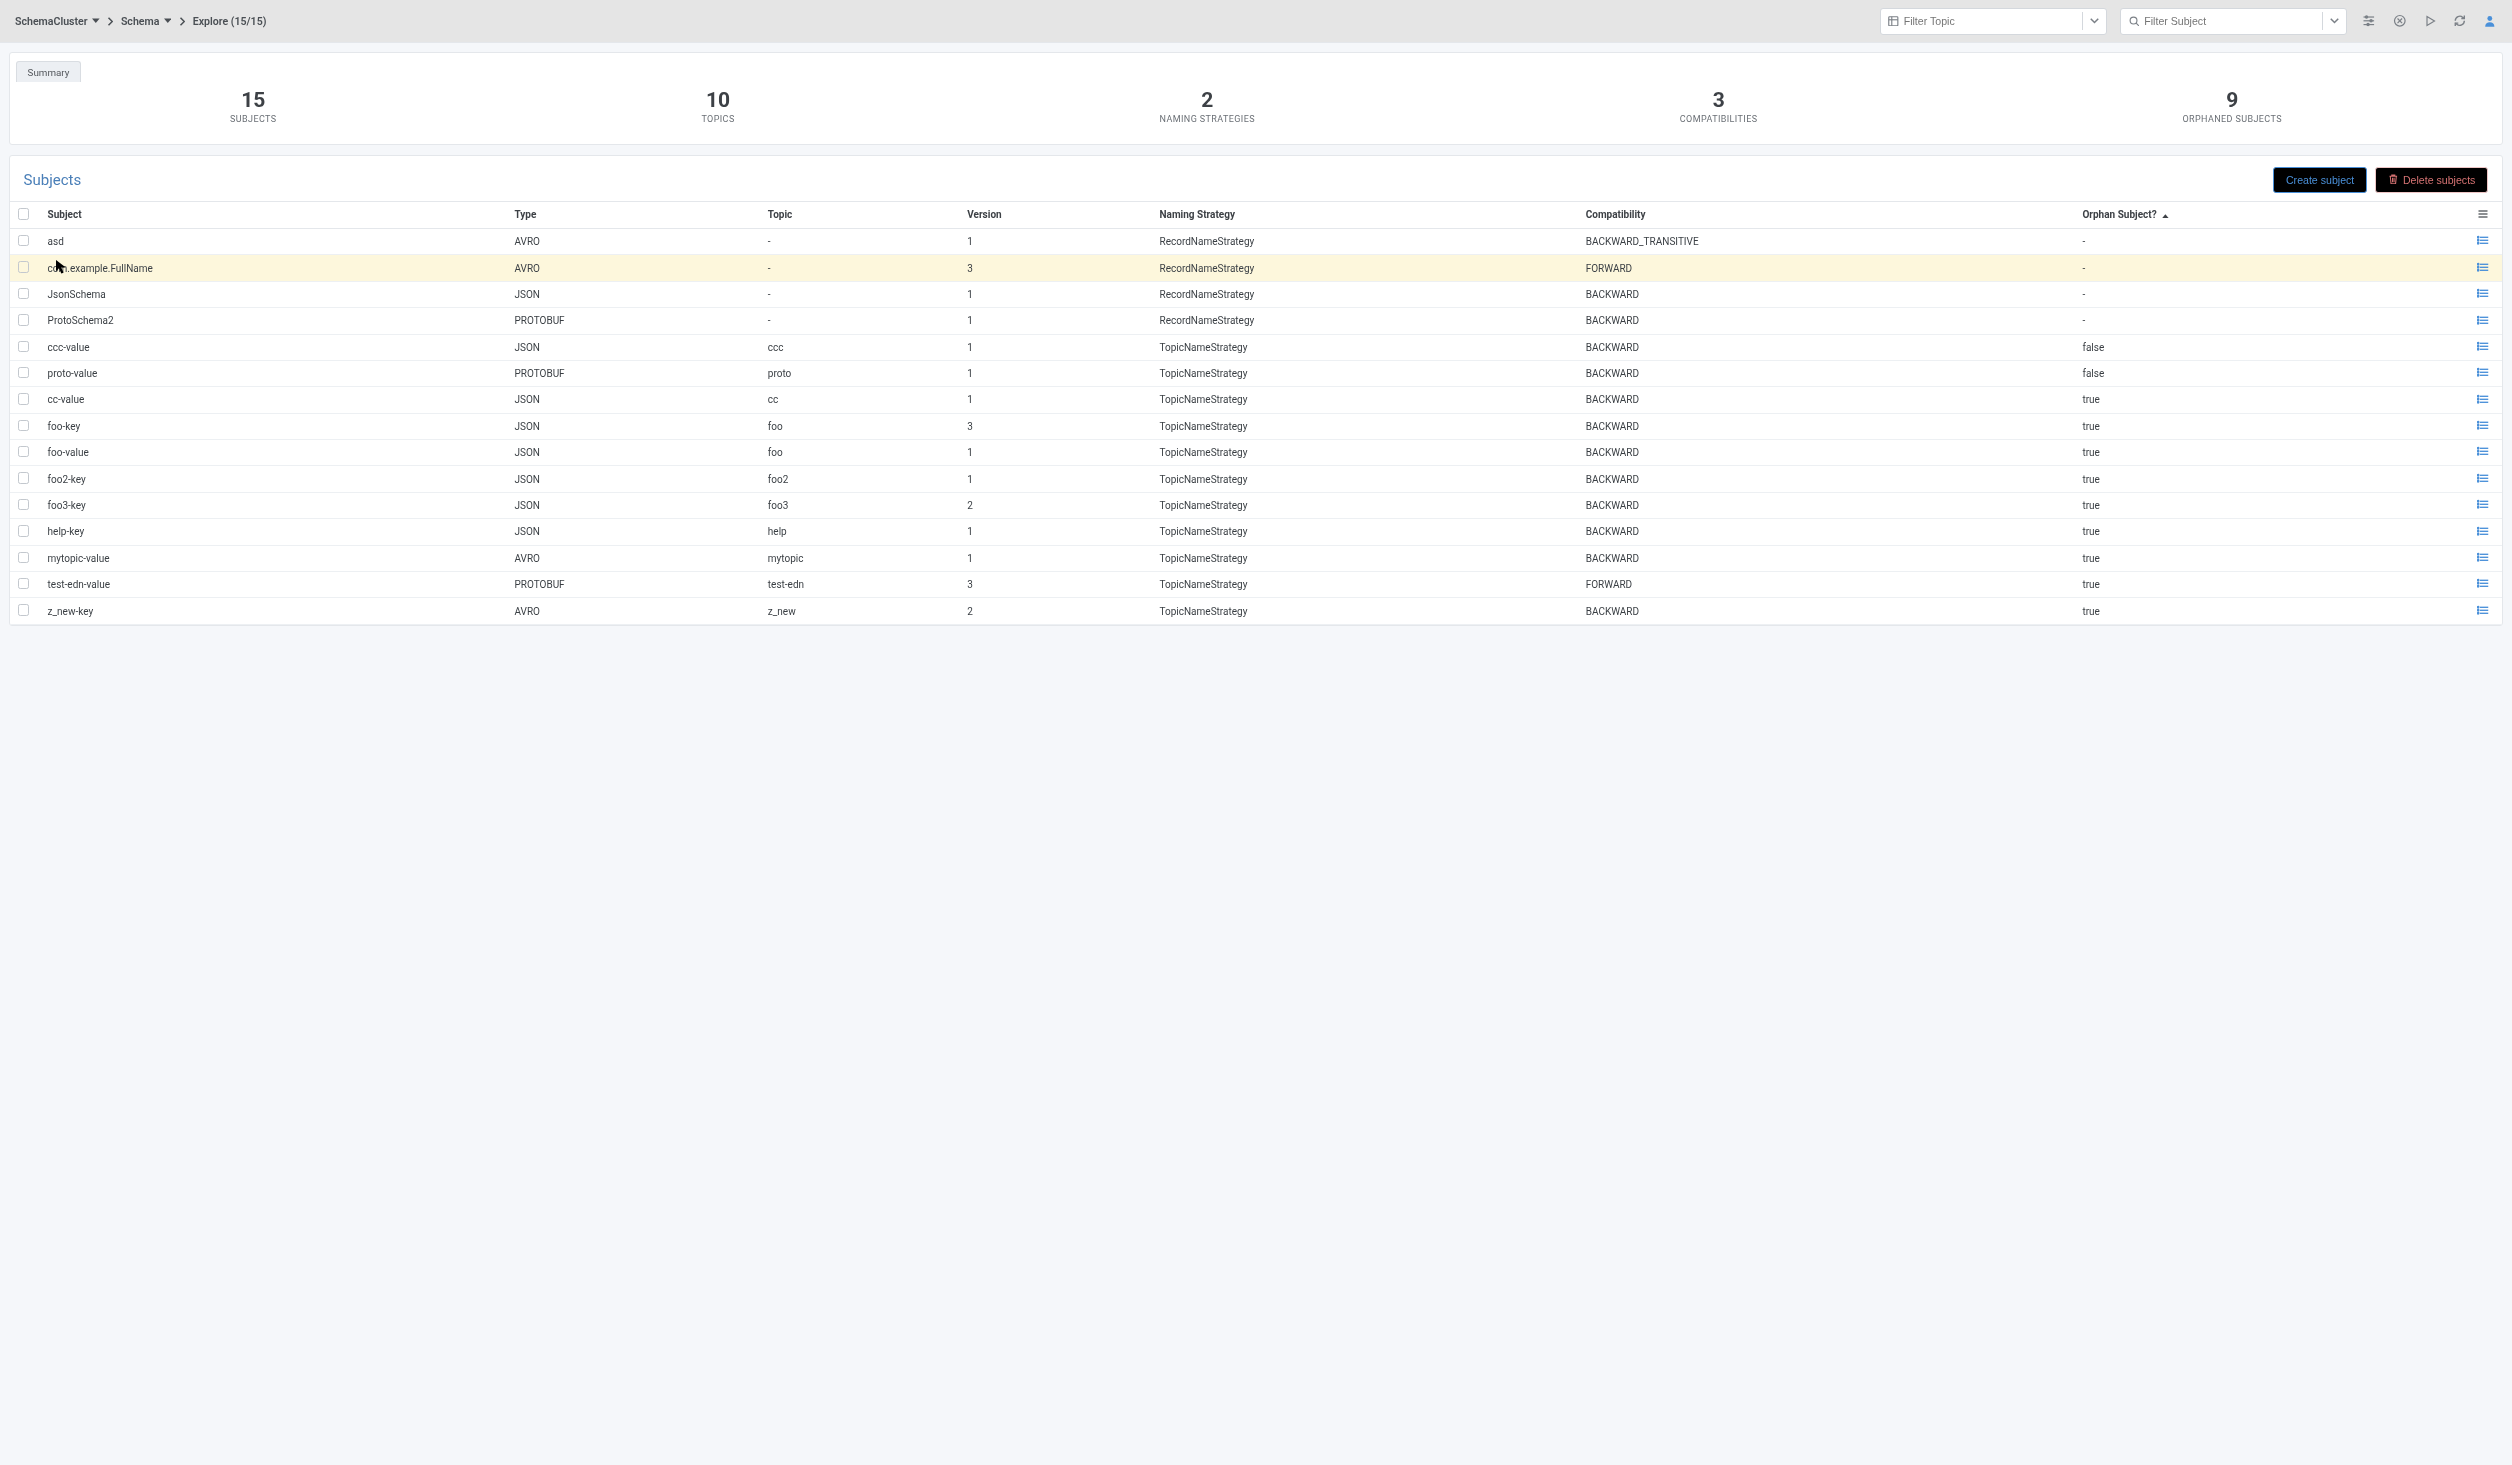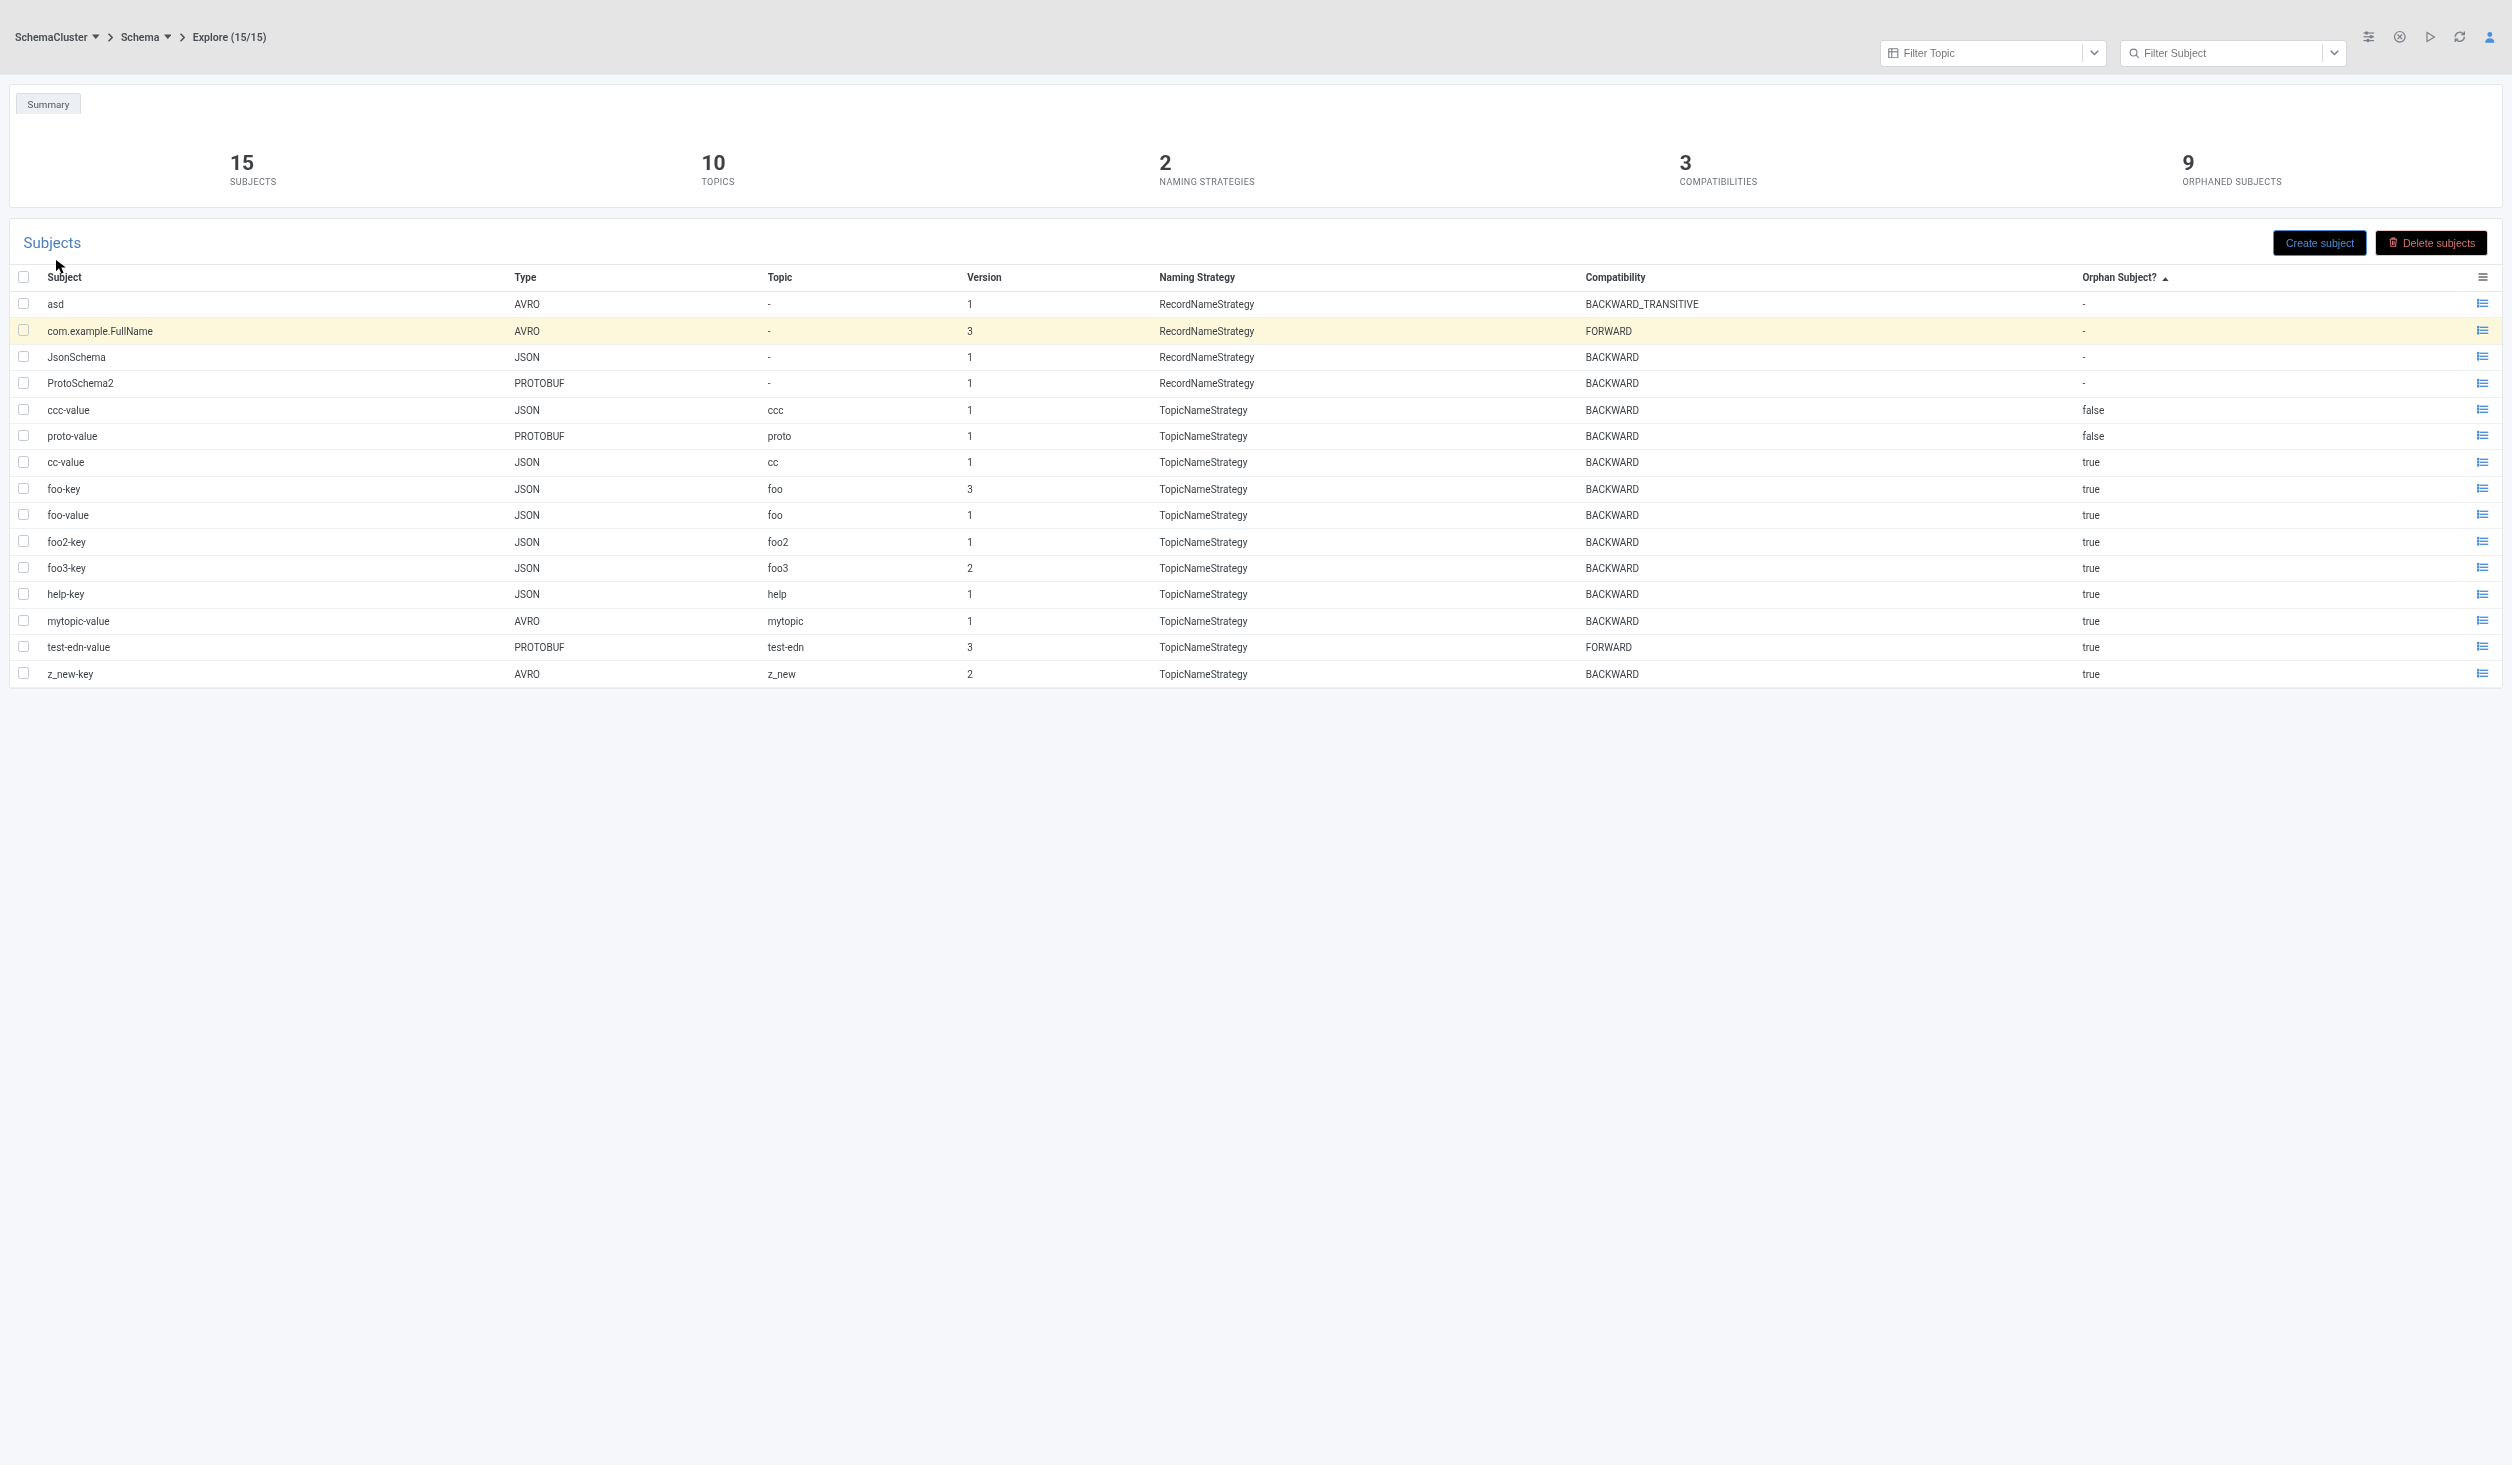--- a/index.html
+++ b/index.html
@@ -26,21 +26,20 @@
   }
   .breadcrumb-item { display: flex; align-items: center; gap: 4.5px; cursor: pointer; }
   .caret-down, .chevron-right { display: inline-flex; }
   .caret-down svg, .chevron-right svg { width: 7.6px; height: 7.6px; }
   .chevron-right svg { width: 6px; height: 9px; }
   .topbar-center {
     display: flex;
     gap: 13.6px;
     margin-left: auto;
     margin-right: 9px;
-    margin-top: 32px;
   }
   .select-wrap {
     position: relative;
     display: flex;
     align-items: center;
     background: #fff;
     border: 0.8px solid #d4d8dd;
     border-radius: 3px;
     height: 27px;
     min-width: 227px;
@@ -108,22 +107,21 @@
     margin-top: -0.8px;
     position: relative;
     top: 9px;
   }
   .summary-stats {
     display: flex;
     justify-content: space-around;
     padding: 15px 7.6px 19.7px;
   }
   .stat {
-    text-align: left;
-    margin-top: 31px;
+    text-align: center;
   }
   .stat-value {
     font-size: 21px;
     font-weight: 700;
     color: #3d4146;
   }
   .stat-label {
     font-size: 9px;
     letter-spacing: 0.4px;
     color: #6a6f75;

